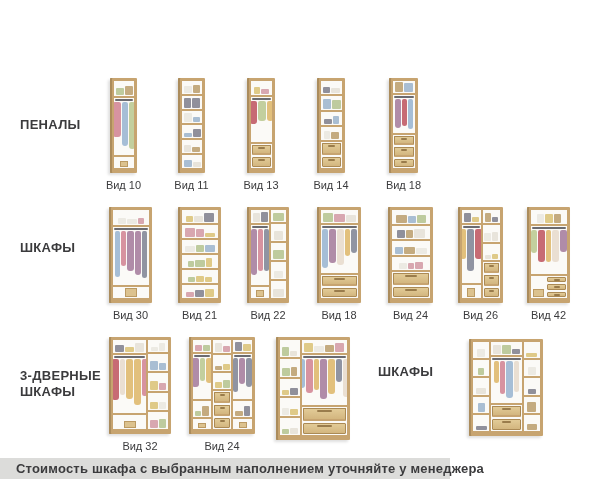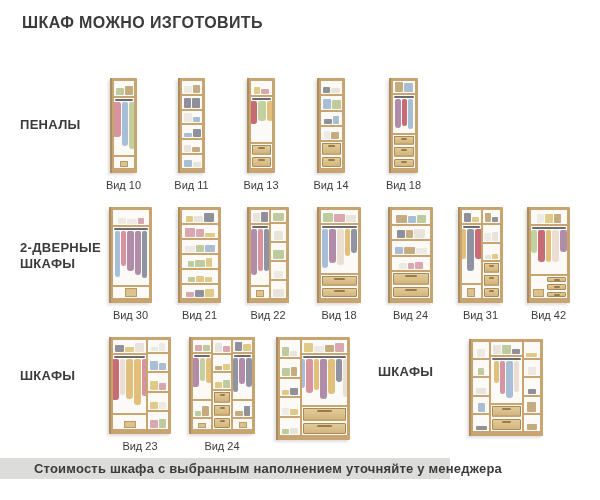--- a/index.html
+++ b/index.html
@@ -57,39 +57,38 @@
   .wlabel{
     position:absolute;top:100%;margin-top:6px;left:-14px;right:-14px;text-align:center;
     font-size:11px;color:var(--text);white-space:nowrap;
   }
   
   .footer{
     position:absolute;left:0;top:458px;width:450px;height:21px;
     background:var(--footerbg);display:flex;align-items:center;
   }
   .footer span{
-    padding-left:34px;font-size:13px;font-weight:bold;letter-spacing:.2px;
+    padding-left:16px;font-size:13px;font-weight:bold;letter-spacing:.2px;
     color:var(--text);white-space:nowrap;
   }
 </style>
 </head>
 <body>
 
 <div class="page">
-  <div class="headline1">ШКАФ МОЖНО ИЗГОТОВИТЬ</div>
 
   <div id="sections">
       <div class="section-label" style="left: 20px; top: 117px;">
         <div>ПЕНАЛЫ</div>
       </div>
       <div class="section-label" style="left: 20px; top: 240px;">
-        <div>2-ДВЕРНЫЕ</div>
         <div>ШКАФЫ</div>
       </div>
       <div class="section-label" style="left: 20px; top: 368px;">
+        <div>3-ДВЕРНЫЕ</div>
         <div>ШКАФЫ</div>
       </div>
       <div class="section-label" style="left: 378px; top: 364px;">
         <div>ШКАФЫ</div>
       </div>
     </div>
   <div id="wardrobes">
       <div class="wardrobe" style="left: 110px; top: 78px; width: 27px; height: 95px;">
         <div class="interior">
           <div class="col" style="flex: 1 1 0px;">
@@ -409,21 +408,21 @@
               <div class="handle"></div>
             </div>
             <div class="cell dr drawerface" style="flex: 0.8 1 0px;">
               <div class="handle"></div>
             </div>
             <div class="cell dr drawerface" style="flex: 0.8 1 0px;">
               <div class="handle"></div>
             </div>
           </div>
         </div>
-        <div class="wlabel">Вид 31</div>
+        <div class="wlabel">Вид 26</div>
       </div>
       <div class="wardrobe" style="left: 527px; top: 207px; width: 43px; height: 96px;">
         <div class="interior">
           <div class="col" style="flex: 1 1 0px;">
             <div class="cell sh" style="flex: 1.3 1 0px;">
               <div class="item" style="width: 6.70829px; height: 8.5921px; background: rgb(236, 234, 227);"></div>
               <div class="item" style="width: 8.26314px; height: 8.12961px; background: rgb(223, 202, 136);"></div>
               <div class="item" style="width: 7.45506px; height: 8.98515px; background: rgb(196, 171, 128);"></div>
             </div>
             <div class="cell hg" style="flex: 5 1 0px;">
@@ -490,21 +489,21 @@
             <div class="cell sh" style="flex: 1.8 1 0px;">
               <div class="item" style="width: 7.805px; height: 7.00828px; background: rgb(223, 202, 136);"></div>
               <div class="item" style="width: 7.805px; height: 7.18975px; background: rgb(236, 234, 227);"></div>
             </div>
             <div class="cell sh" style="flex: 1.8 1 0px;">
               <div class="item" style="width: 7.805px; height: 8.30327px; background: rgb(216, 167, 176);"></div>
               <div class="item" style="width: 7.805px; height: 8.65505px; background: rgb(190, 203, 158);"></div>
             </div>
           </div>
         </div>
-        <div class="wlabel">Вид 23</div>
+        <div class="wlabel">Вид 32</div>
       </div>
       <div class="wardrobe" style="left: 189px; top: 337px; width: 66px; height: 97px;">
         <div class="interior">
           <div class="col" style="flex: 0.33 1 0px;">
             <div class="cell sh" style="flex: 1.2 1 0px;">
               <div class="item" style="width: 7.075px; height: 6.01622px; background: rgb(216, 167, 176);"></div>
               <div class="item" style="width: 7.075px; height: 5.73425px; background: rgb(190, 203, 158);"></div>
             </div>
             <div class="cell hg" style="flex: 4.8 1 0px;">
               <div class="rod"></div>

